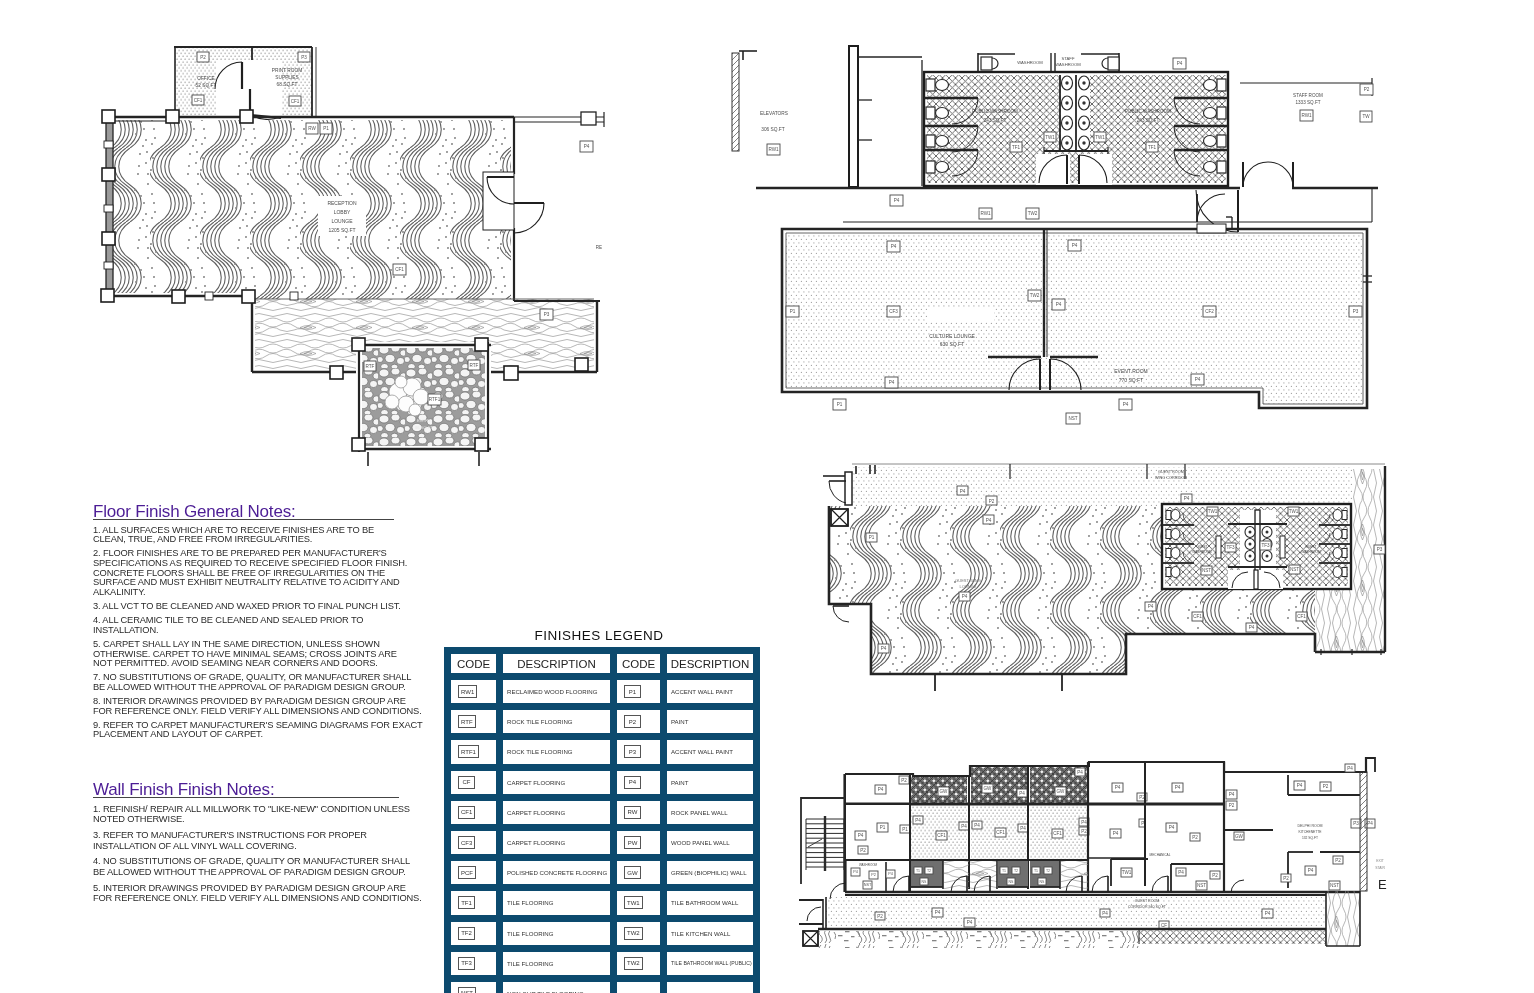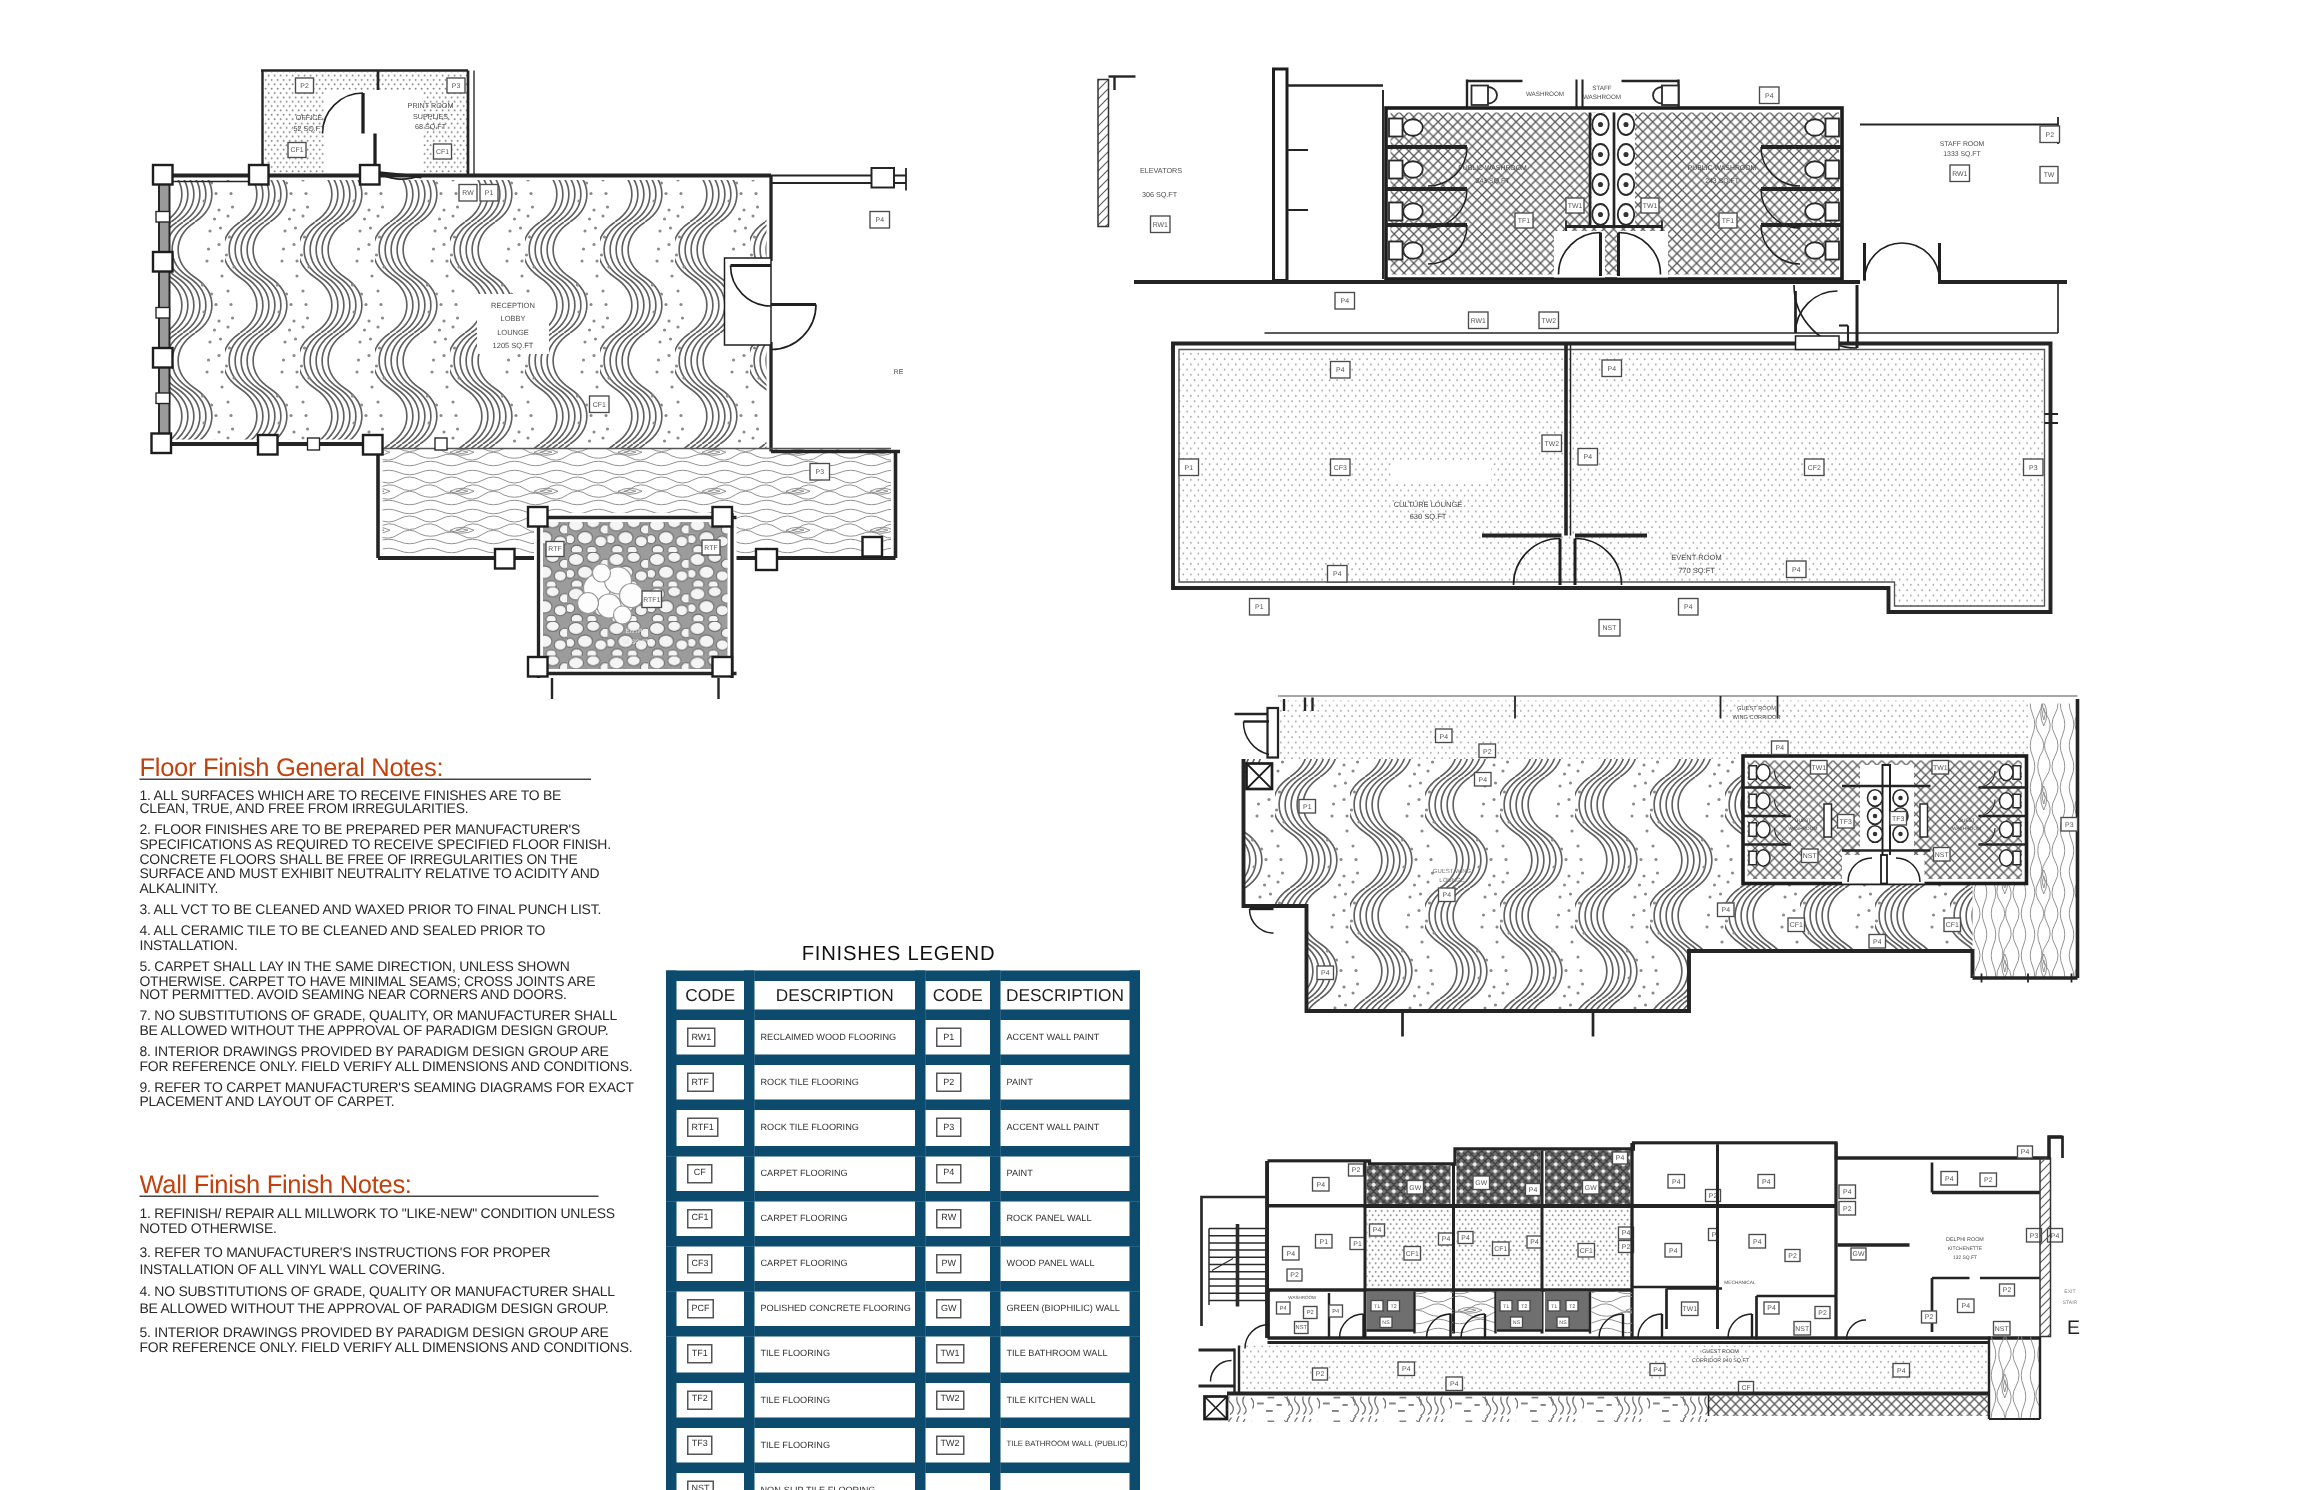--- a/index.html
+++ b/index.html
@@ -1,19 +1,19 @@
 <!DOCTYPE html>
 <html><head><meta charset="utf-8">
 <style>
 html,body{margin:0;padding:0;width:1534px;height:993px;background:#fff;overflow:hidden}
 body{font-family:"Liberation Sans",sans-serif}
 #sheet{position:absolute;left:0;top:0}
 .notes{position:absolute;color:#2a2a2a;font-size:9.3px;line-height:9.6px;letter-spacing:-0.15px}
 .notes p{margin:0 0 4.6px 0;white-space:nowrap}
-.nh{font-size:17px;letter-spacing:-0.2px;color:#c2410c;border-bottom:1.2px solid #444;padding-bottom:2px;margin:0 0 6px 0;width:301px}
+.nh{font-size:17px;letter-spacing:-0.2px;color:#4c1d95;border-bottom:1.2px solid #444;padding-bottom:2px;margin:0 0 6px 0;width:301px}
 .wn p{margin:0 0 5.2px 0;line-height:10.6px}
 #legend{position:absolute;left:444px;top:628px;width:310px}
 #ltitle{text-align:center;font-size:13.5px;letter-spacing:0.5px;color:#111;margin:0 0 4px 0}
 table{border-collapse:collapse;table-layout:fixed;width:309px}
 td,th{border:7px solid #0c4a6e;padding:0;margin:0;overflow:hidden}
 th{font-size:11.5px;font-weight:normal;color:#222;height:19px}
 td{height:23.2px;font-size:6.1px;color:#333;vertical-align:middle}
 .cb{display:inline-block;border:1px solid #555;background:#fff;font-size:6px;color:#333;padding:2.5px 2px;min-width:11px;text-align:center;margin-left:7px}
 .dsc{padding-left:4px;letter-spacing:0;white-space:nowrap}
 </style></head><body>

